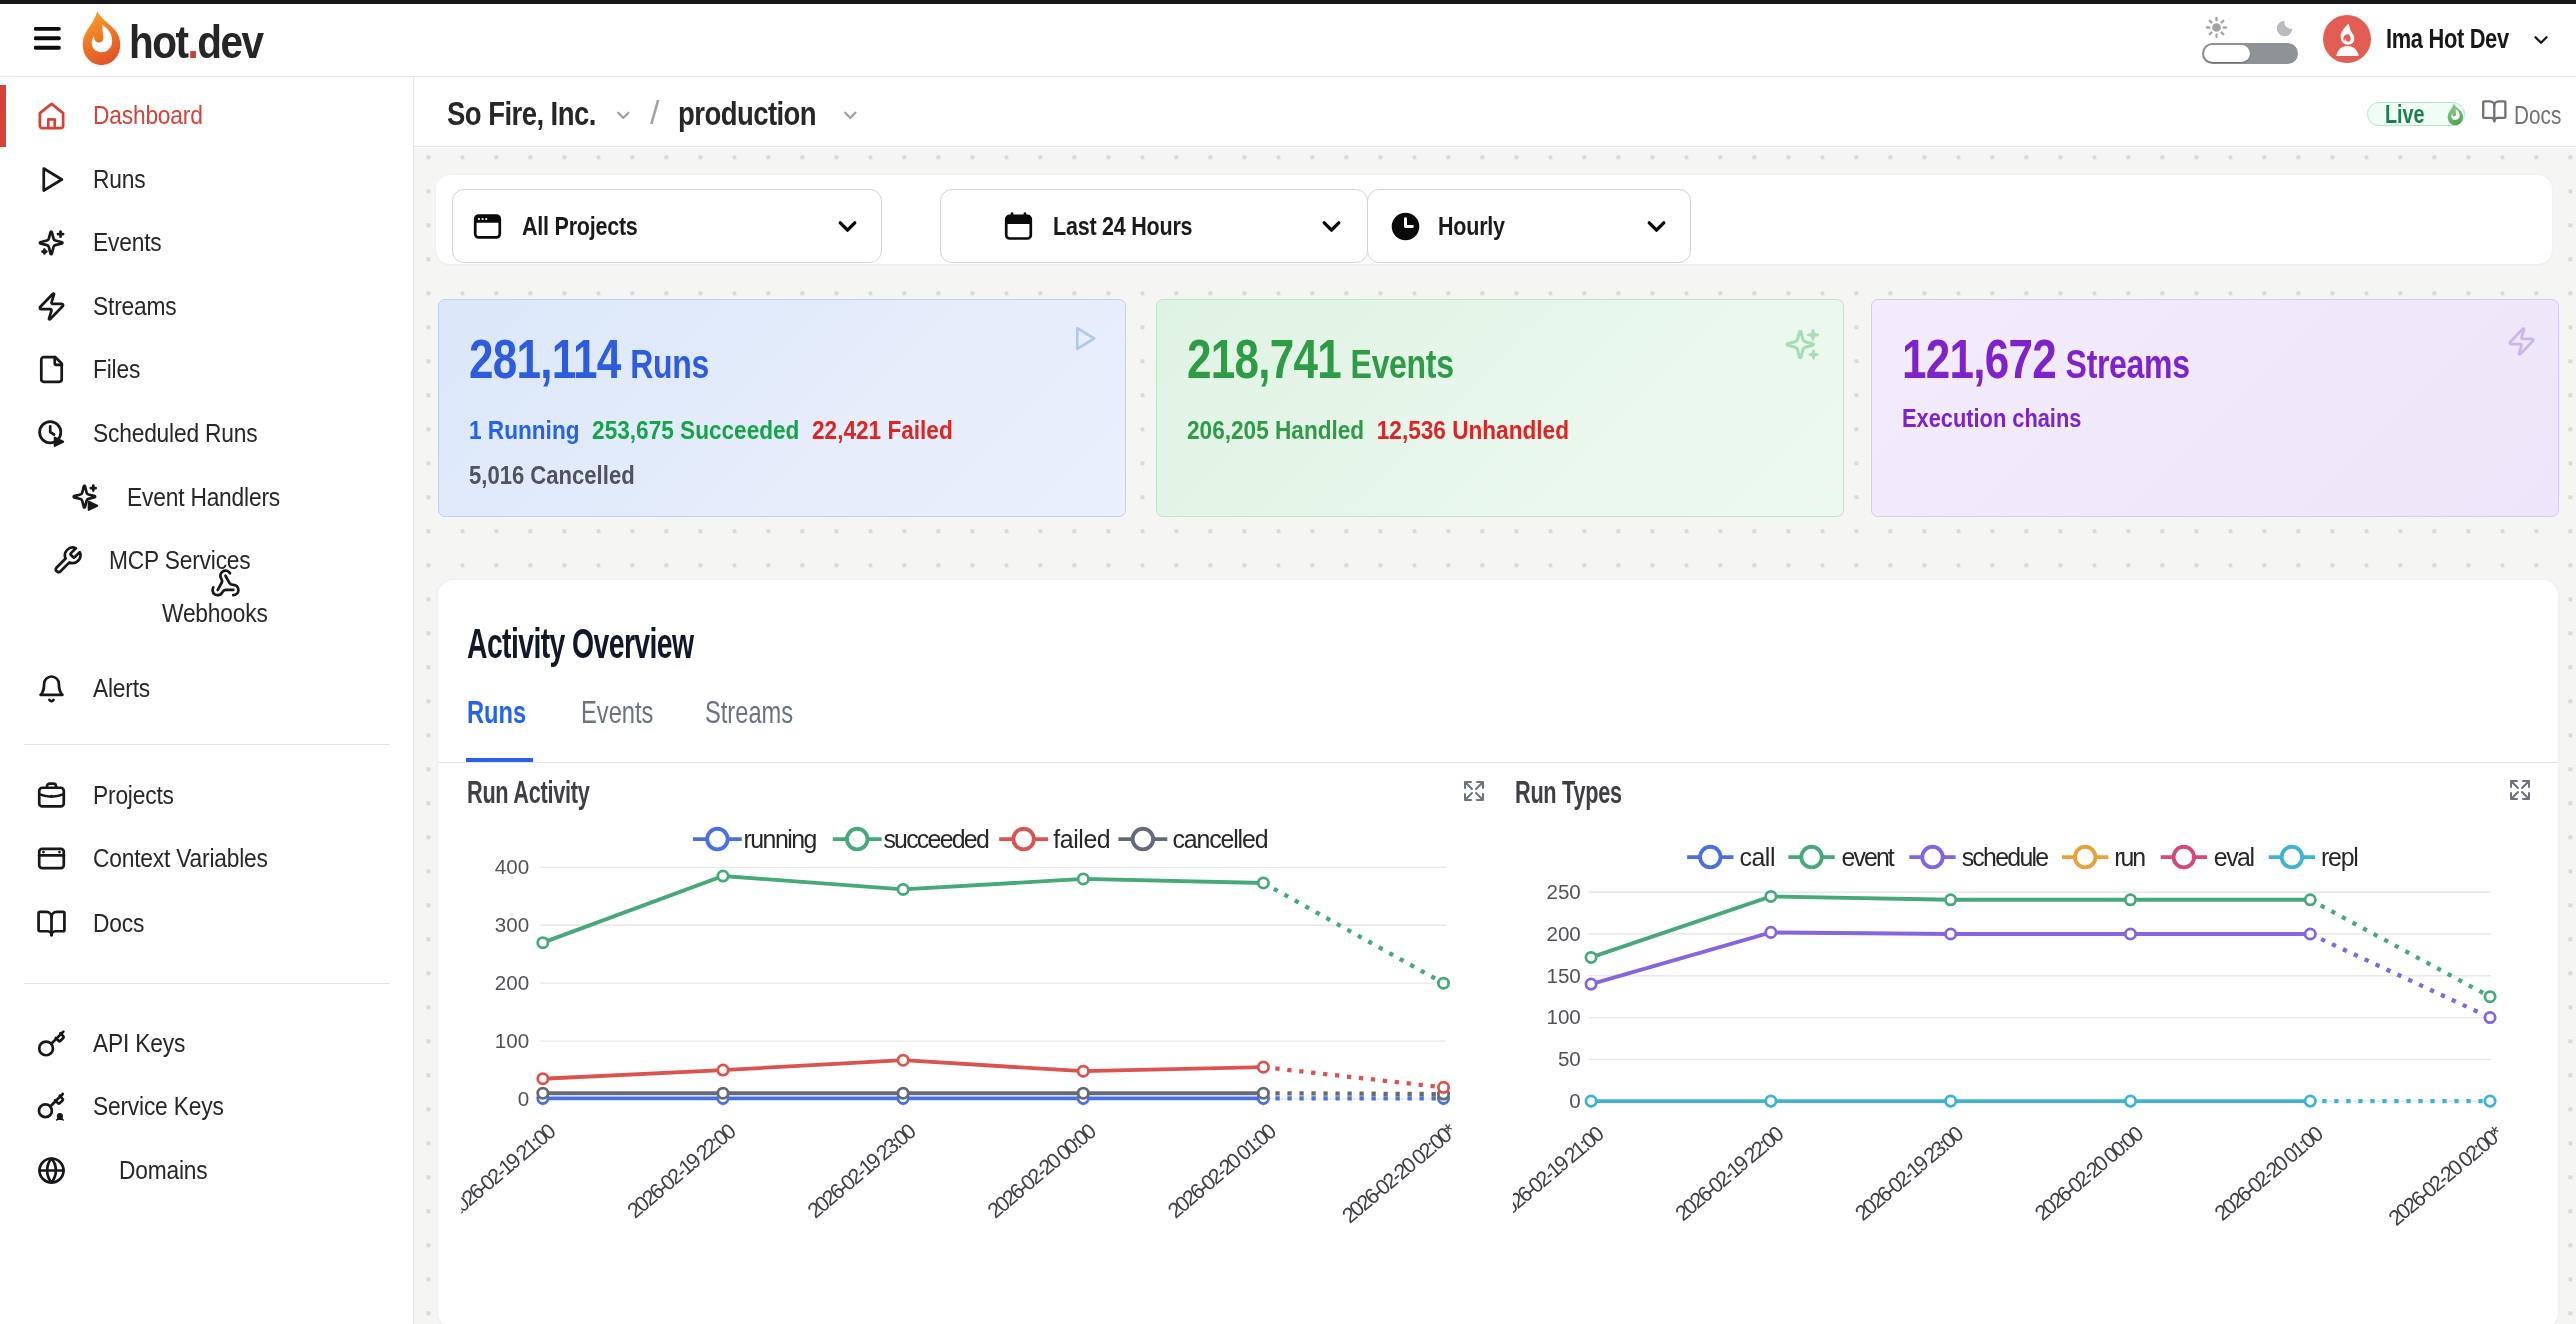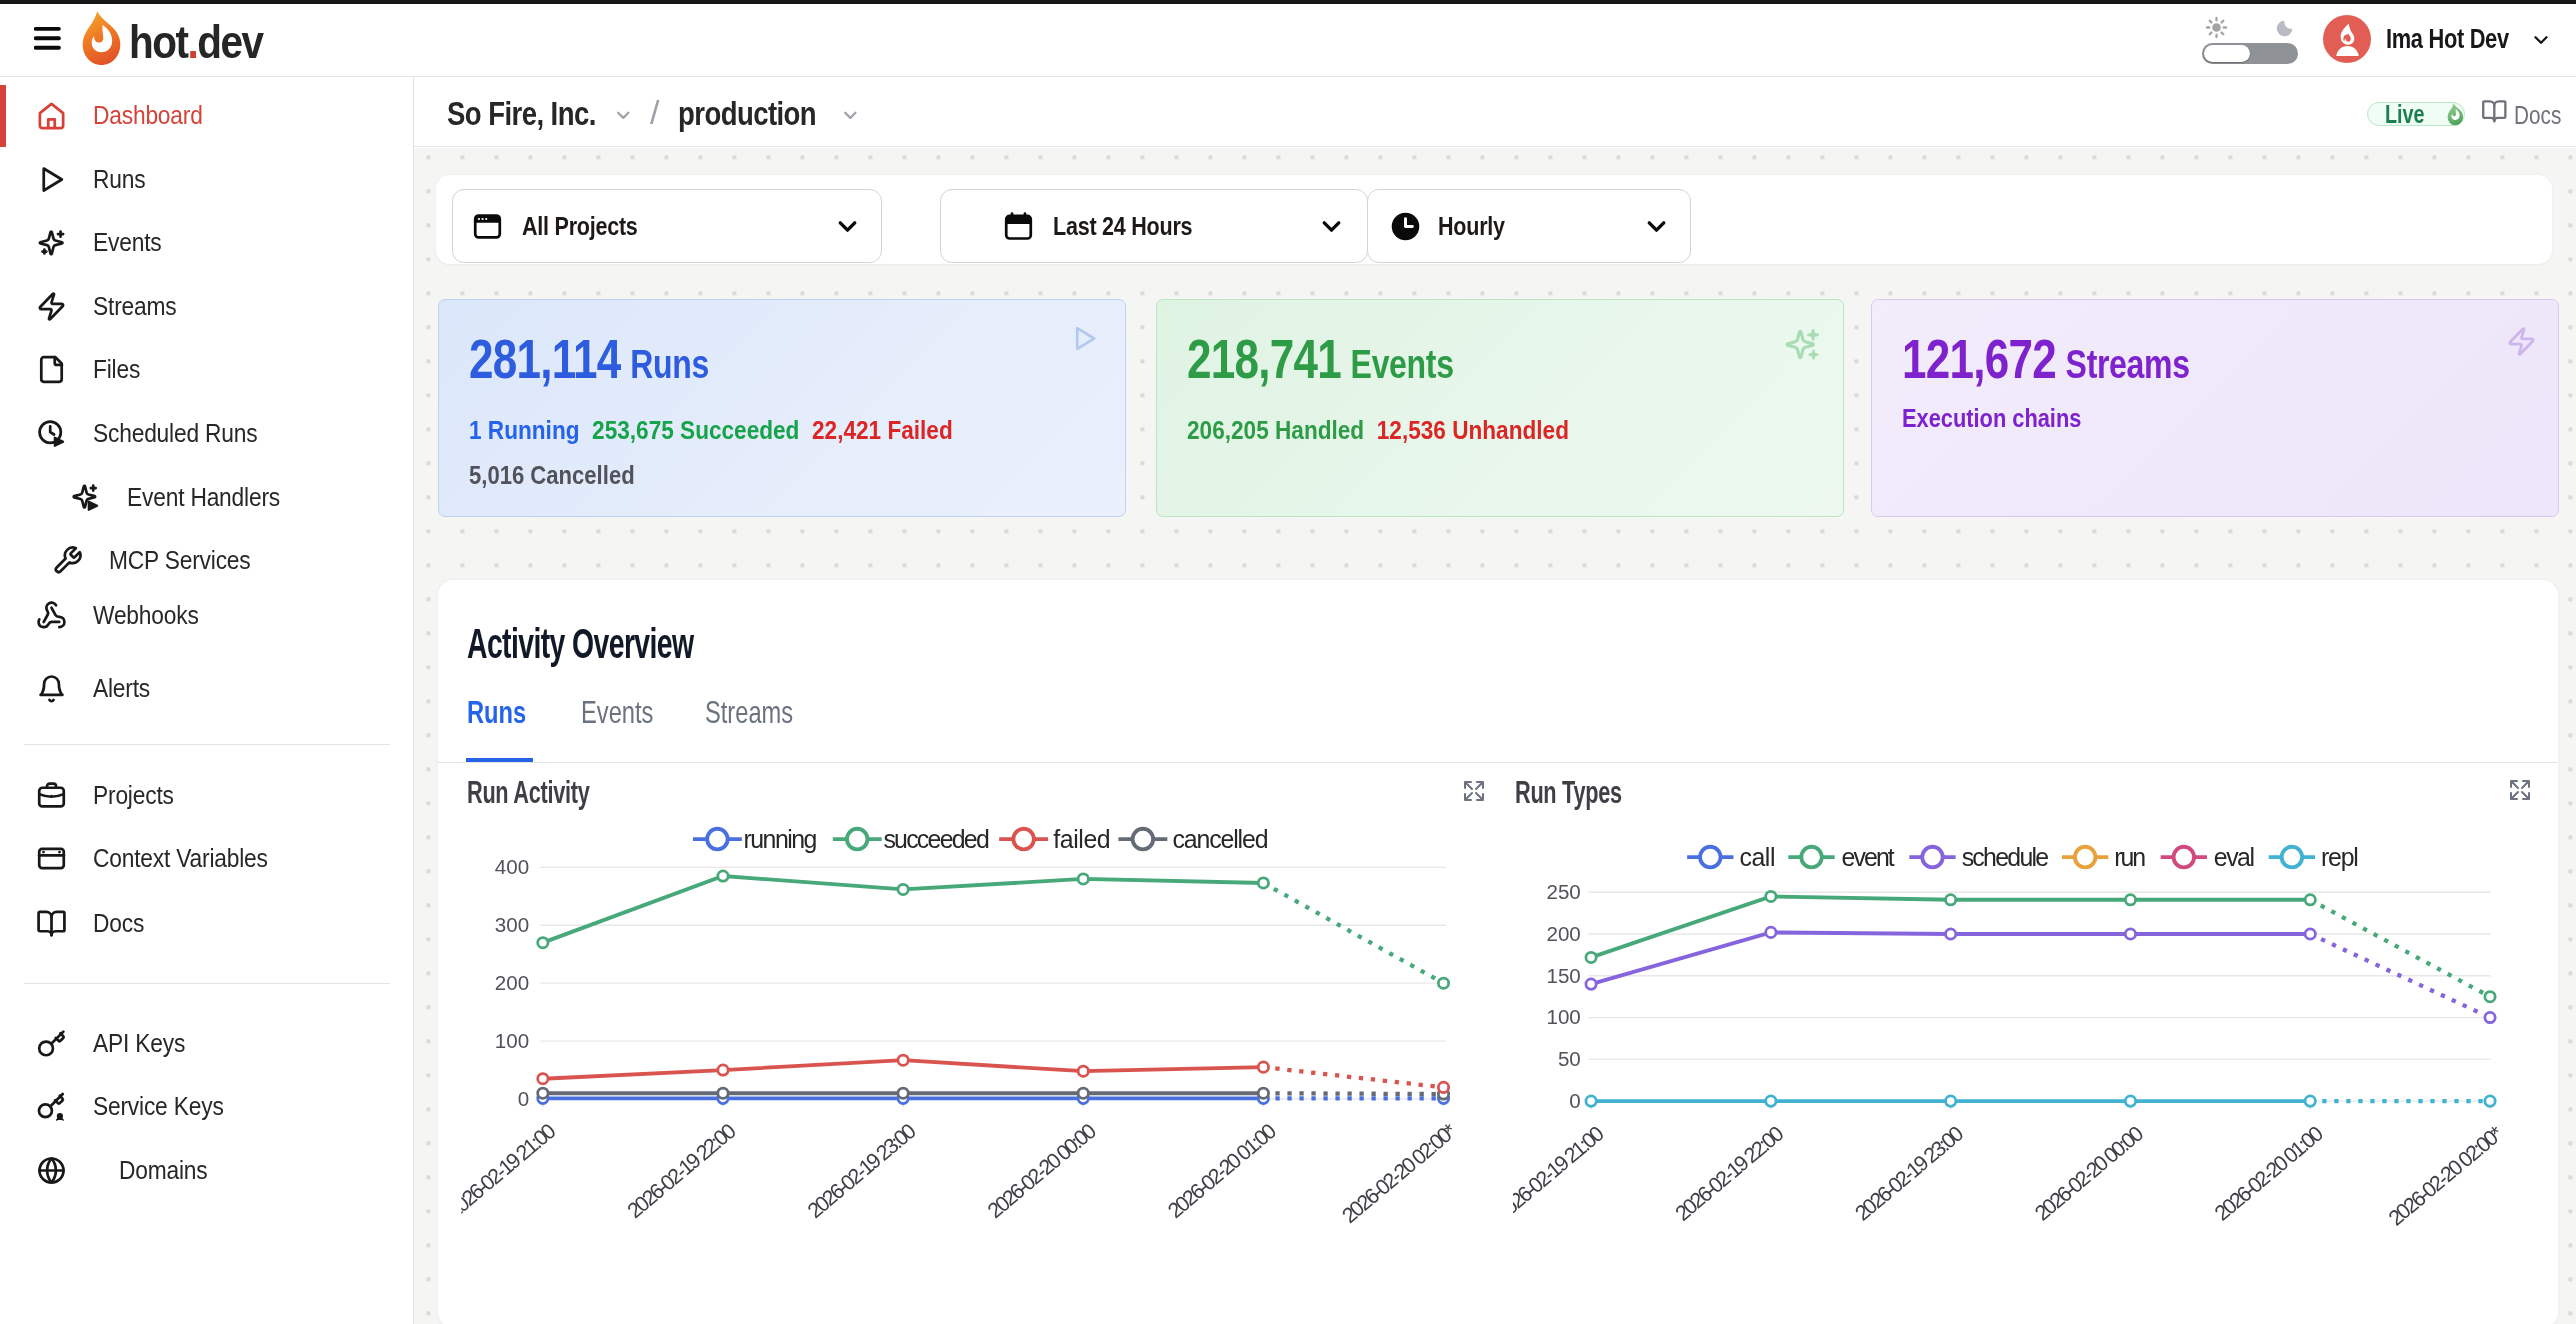--- a/index.html
+++ b/index.html
@@ -121,21 +121,21 @@
       <path d="M14.5 15.2 21 18.4l-6.5 3.2z" fill="#18181b" stroke-width="1.6"></path>
     </svg>
   <span>Event Handlers</span>
 </div>
 <div class="navitem" style="top:529px;padding-left:16px;">
   <svg width="31" height="31" viewBox="0 0 24 24" fill="none" stroke="#18181b" stroke-width="2.1" stroke-linecap="round" stroke-linejoin="round">
       <path d="M14.7 6.3a1 1 0 0 0 0 1.4l1.6 1.6a1 1 0 0 0 1.4 0l3.77-3.77a6 6 0 0 1-7.94 7.94l-6.91 6.91a2.12 2.12 0 0 1-3-3l6.91-6.91a6 6 0 0 1 7.94-7.94l-3.76 3.76z"></path>
     </svg>
   <span>MCP Services</span>
 </div>
-<div class="navitem" style="top:584px;">
+<div class="navitem" style="top:568px;flex-direction:column;">
   <svg width="31" height="31" viewBox="0 0 24 24" fill="none" stroke="#18181b" stroke-width="2.1" stroke-linecap="round" stroke-linejoin="round">
       <path d="M18 16.98h-5.99c-1.1 0-1.95.94-2.48 1.9A4 4 0 0 1 2 17c.01-.7.2-1.4.57-2"></path>
       <path d="m6 17 3.13-5.78c.53-.97.1-2.18-.5-3.1a4 4 0 1 1 6.89-4.06"></path>
       <path d="m12 6 3.13 5.73C15.66 12.7 16.9 13 18 13a4 4 0 0 1 0 8"></path>
     </svg>
   <span>Webhooks</span>
 </div>
 <div class="navitem" style="top:657px;">
   <svg width="31" height="31" viewBox="0 0 24 24" fill="none" stroke="#18181b" stroke-width="2.1" stroke-linecap="round" stroke-linejoin="round">
       <path d="M6.3 8.4a5.7 5.7 0 0 1 11.4 0c0 6.6 2.8 8.5 2.8 8.5H3.5s2.8-1.9 2.8-8.5"></path>

